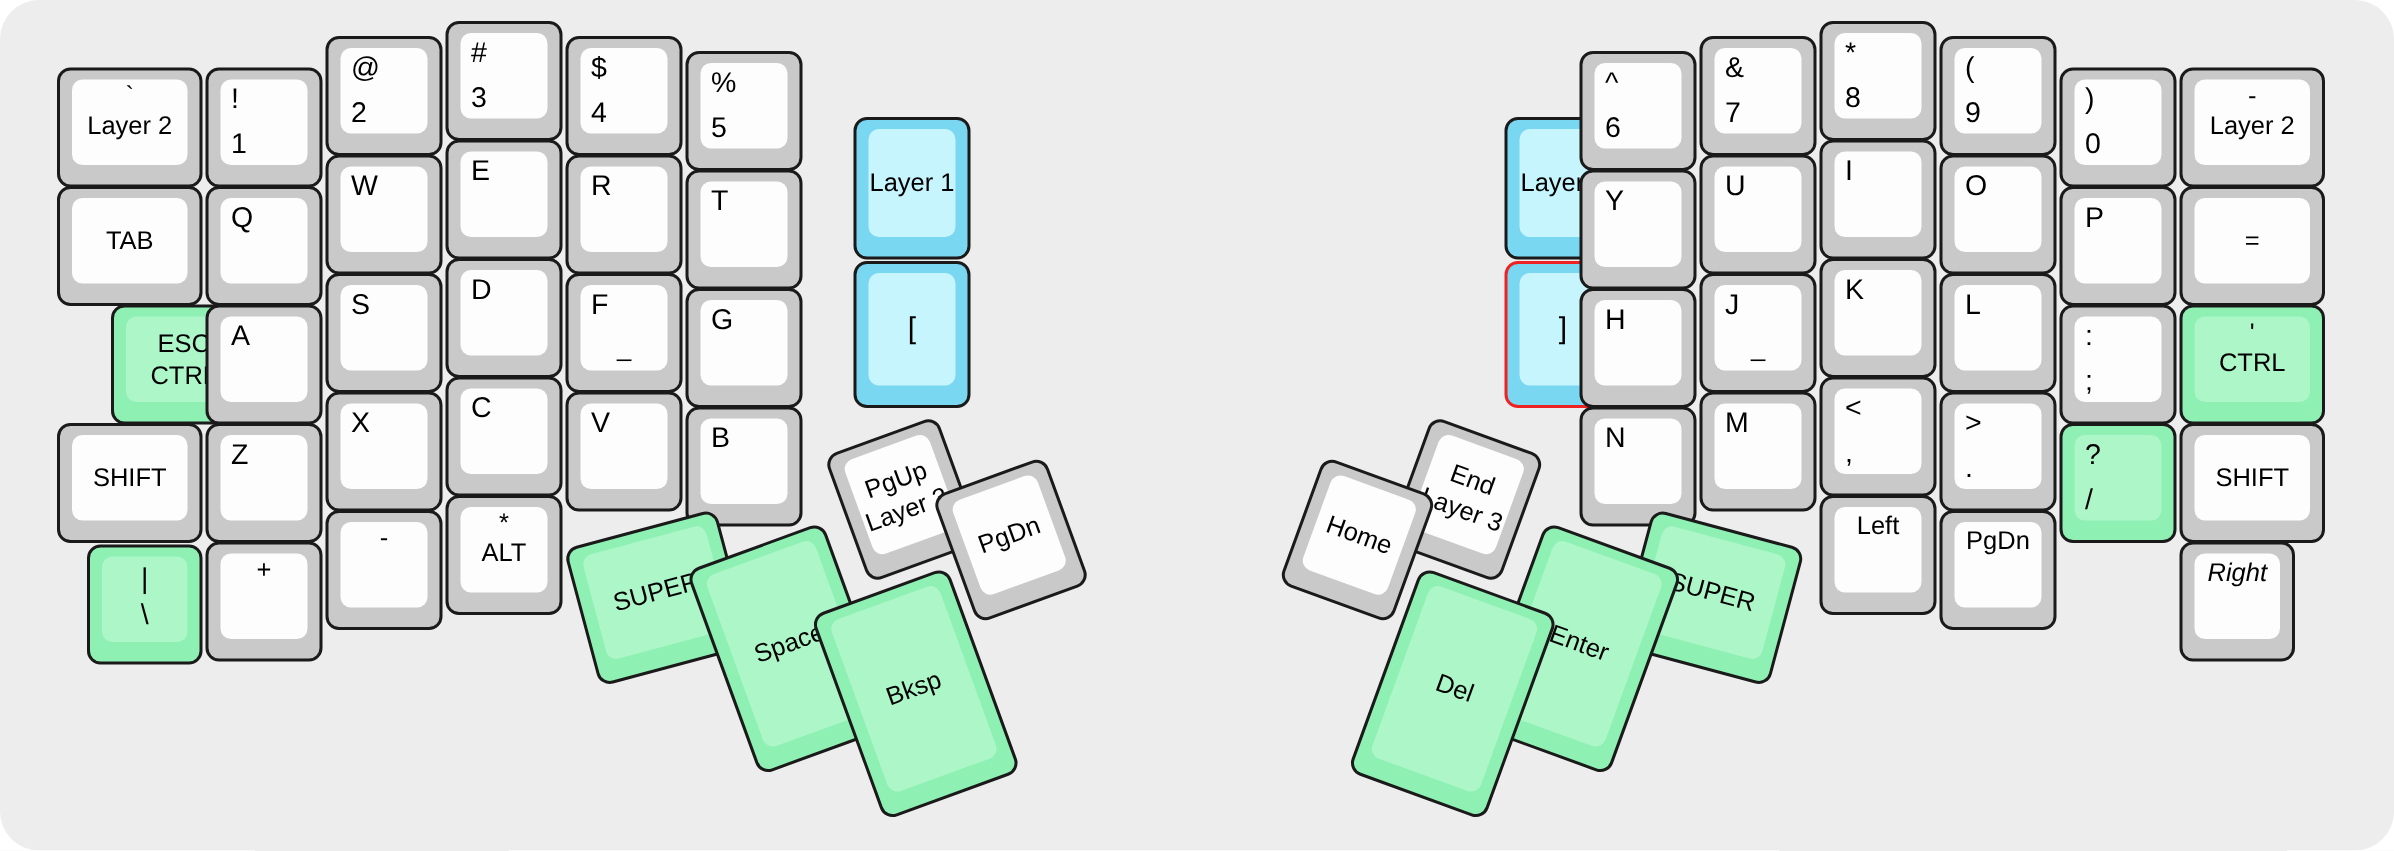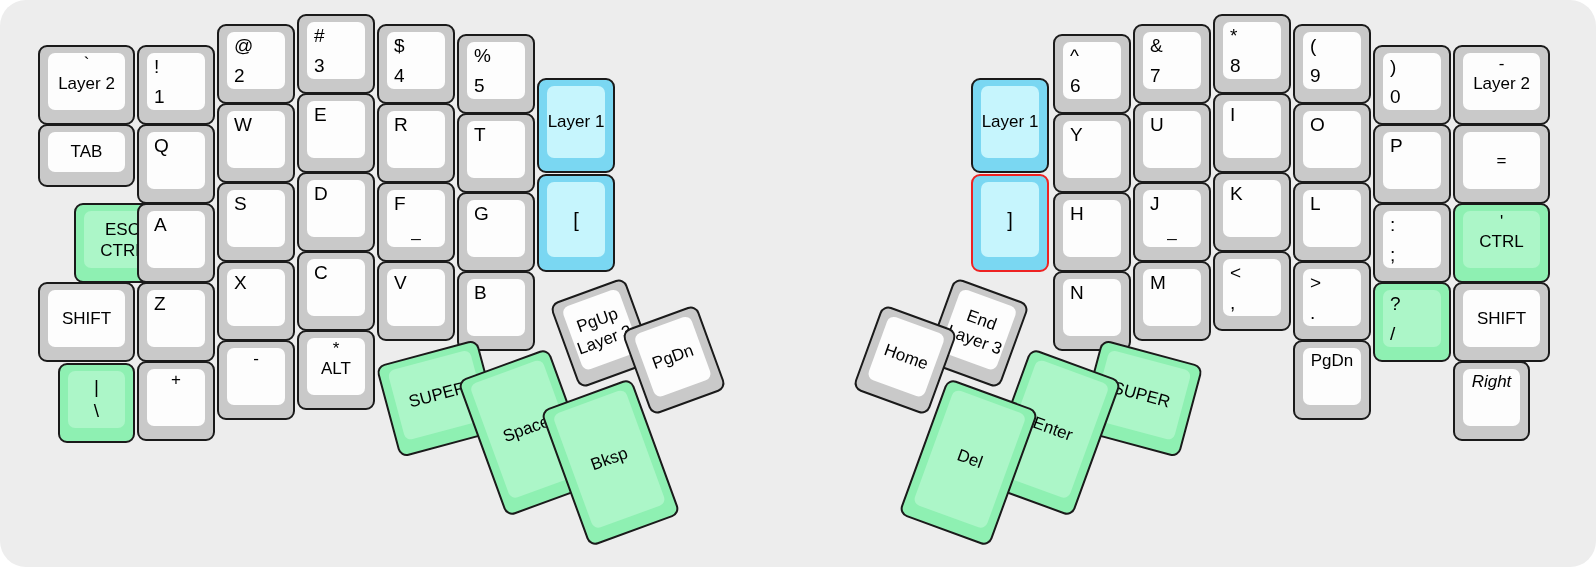--- a/index.html
+++ b/index.html
@@ -49,21 +49,21 @@
     right: 8px;
     bottom: 13px;
     box-sizing: border-box;
     background: #fdfdfd;
     border-radius: 7px;
     overflow: hidden;
   }
   
   .key.green { background: #8ef0b2; }
   .key.green .cap { background: #acf6c8; }
-  .key.cyan  { background: #7ad7f2; }
+  .key.cyan  { background: #7ad7f2; margin-left: 32px; }
   .key.cyan  .cap { background: #c6f5fd; }
   .key.redsel { border-color: #ee2222; }
 
   
   .lg {
     position: absolute;
     color: #000000;
     line-height: 1.05;
     white-space: pre;
   }
@@ -155,21 +155,21 @@
 
 <div id="stage">
   <div id="panel">
     <div class="kb-half" id="left-half">
         <div class="key" style="left: 38px; top: 45px; width: 97px; height: 80px;">
           <div class="cap">
             <span class="lg ctop">`</span>
             <span class="lg cmid">Layer 2</span>
           </div>
         </div>
-        <div class="key" style="left: 38px; top: 124px; width: 97px; height: 63px;">
+        <div class="key" style="left: 38px; top: 124px; width: 97px; height: 80px;">
           <div class="cap">
             <span class="lg ctr">TAB</span>
           </div>
         </div>
         <div class="key green" style="left: 38px; top: 203px; width: 97px; height: 80px; margin-left: 36px;">
           <div class="cap">
             <span class="lg ctr2">ESC<br>CTRL</span>
           </div>
         </div>
         <div class="key" style="left: 38px; top: 282px; width: 97px; height: 80px;">
@@ -407,20 +407,25 @@
         </div>
         <div class="key" style="left: 1213px; top: 172px; width: 78px; height: 80px;">
           <div class="cap">
             <span class="lg tl">K</span>
           </div>
         </div>
         <div class="key" style="left: 1213px; top: 251px; width: 78px; height: 80px;">
           <div class="cap">
             <span class="lg tl">&lt;</span>
             <span class="lg bl">,</span>
+          </div>
+        </div>
+        <div class="key" style="left: 1213px; top: 330px; width: 78px; height: 80px;">
+          <div class="cap">
+            <span class="lg tctr">Left</span>
           </div>
         </div>
         <div class="key" style="left: 1293px; top: 24px; width: 78px; height: 80px;">
           <div class="cap">
             <span class="lg tl">(</span>
             <span class="lg bl">9</span>
           </div>
         </div>
         <div class="key" style="left: 1293px; top: 103px; width: 78px; height: 80px;">
           <div class="cap">

